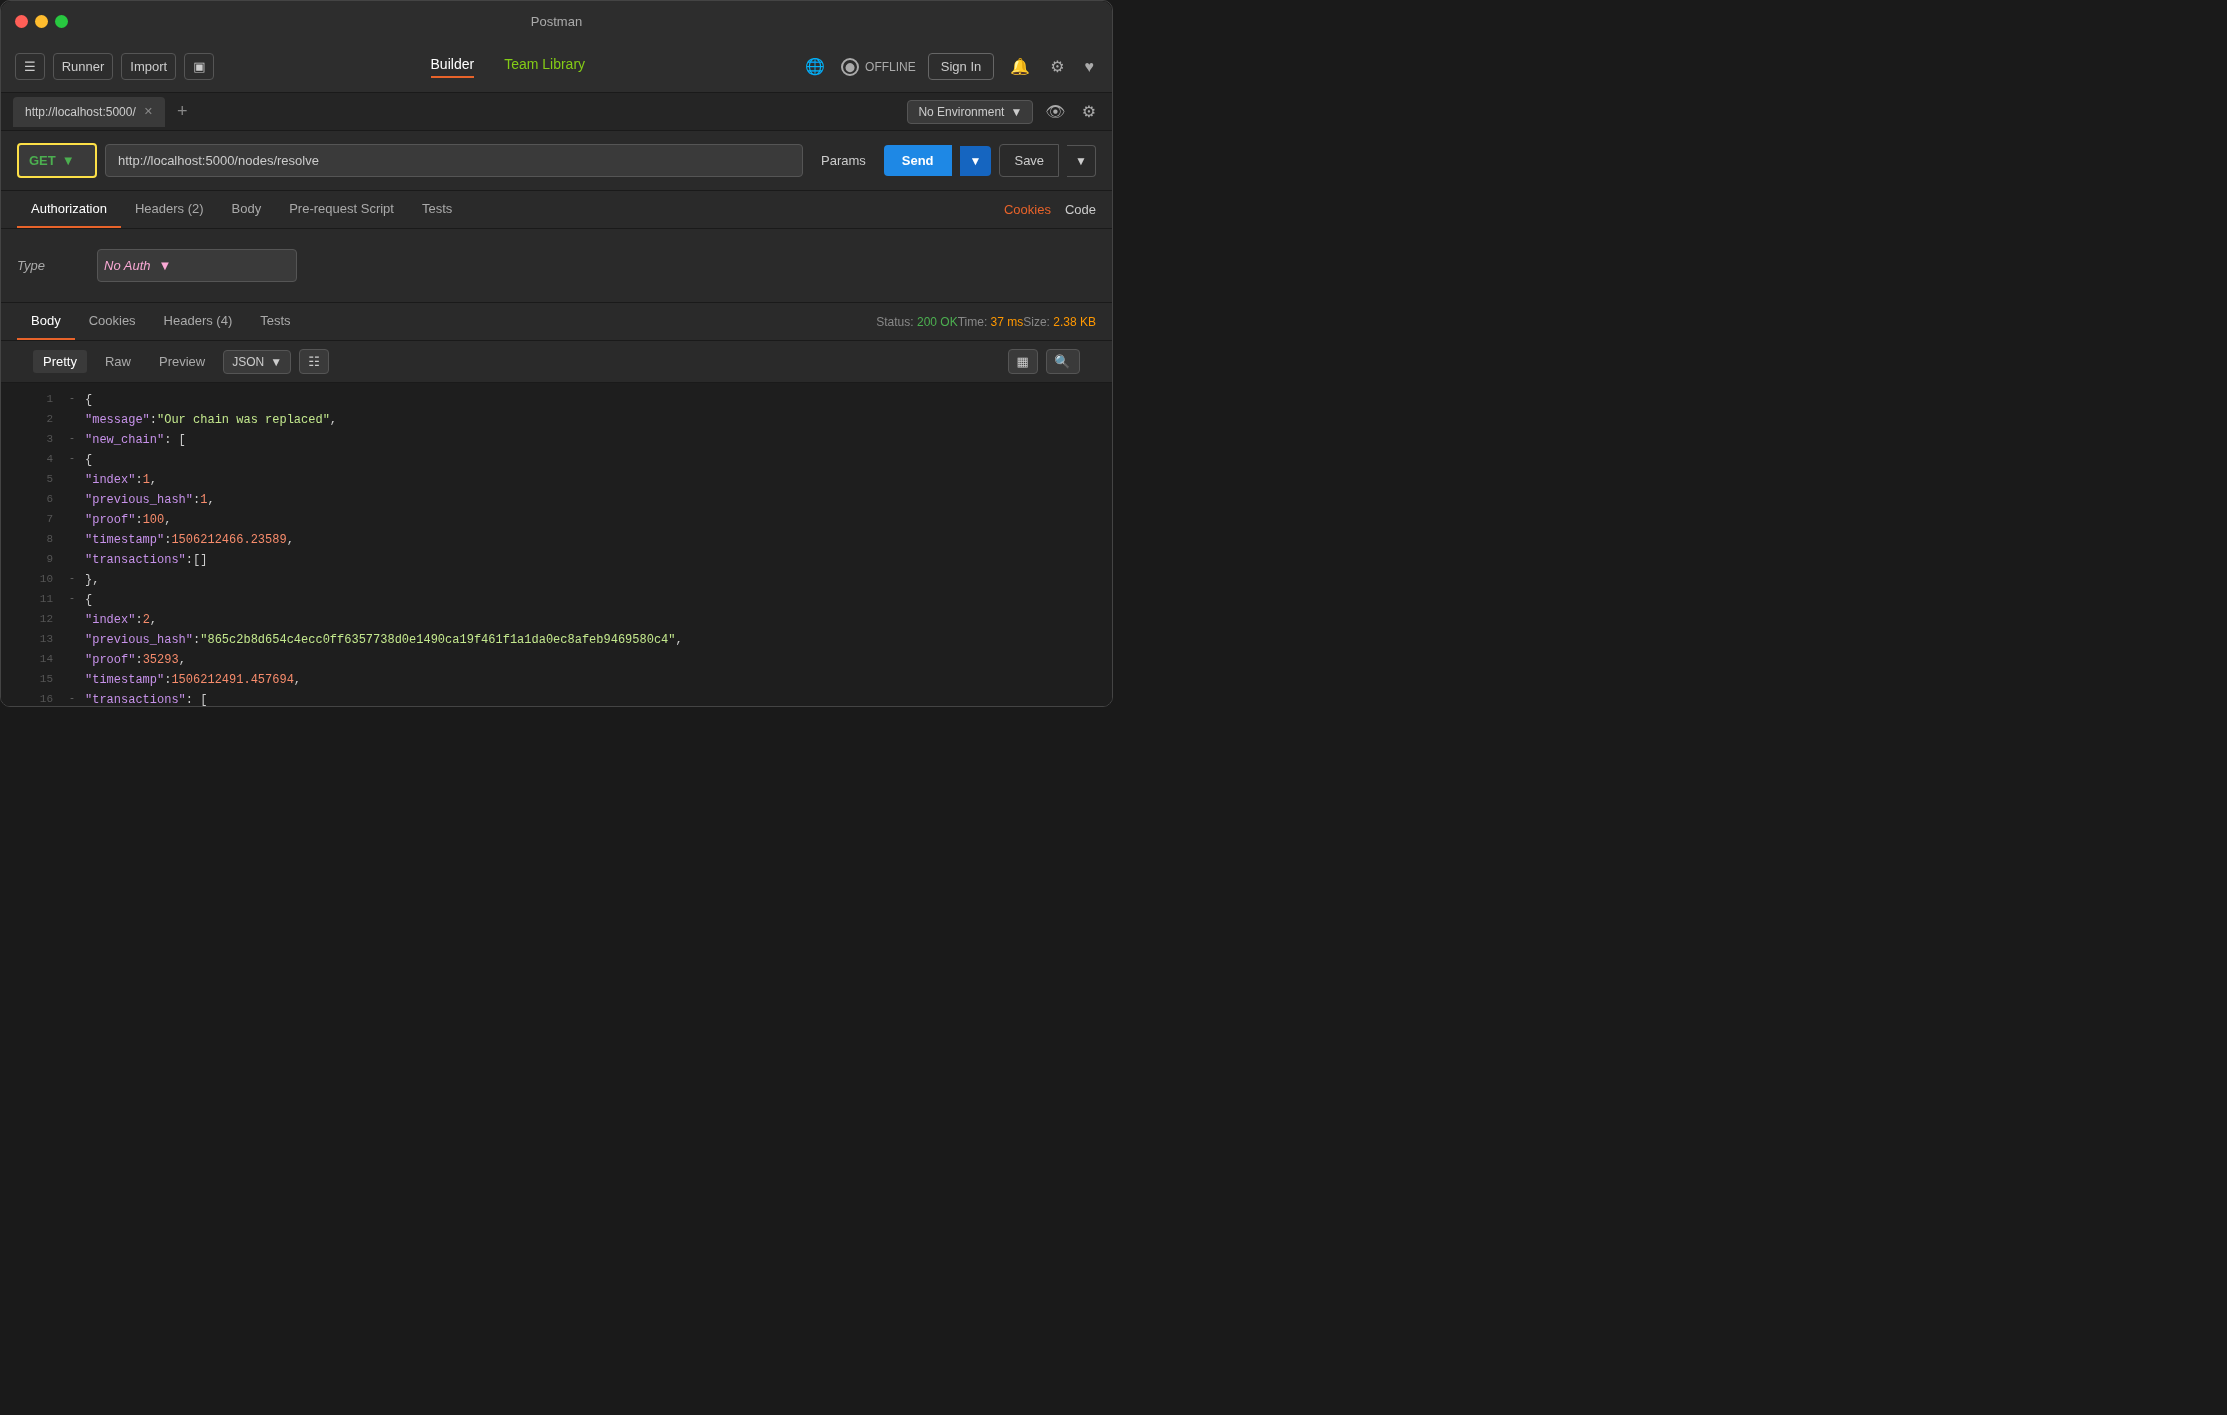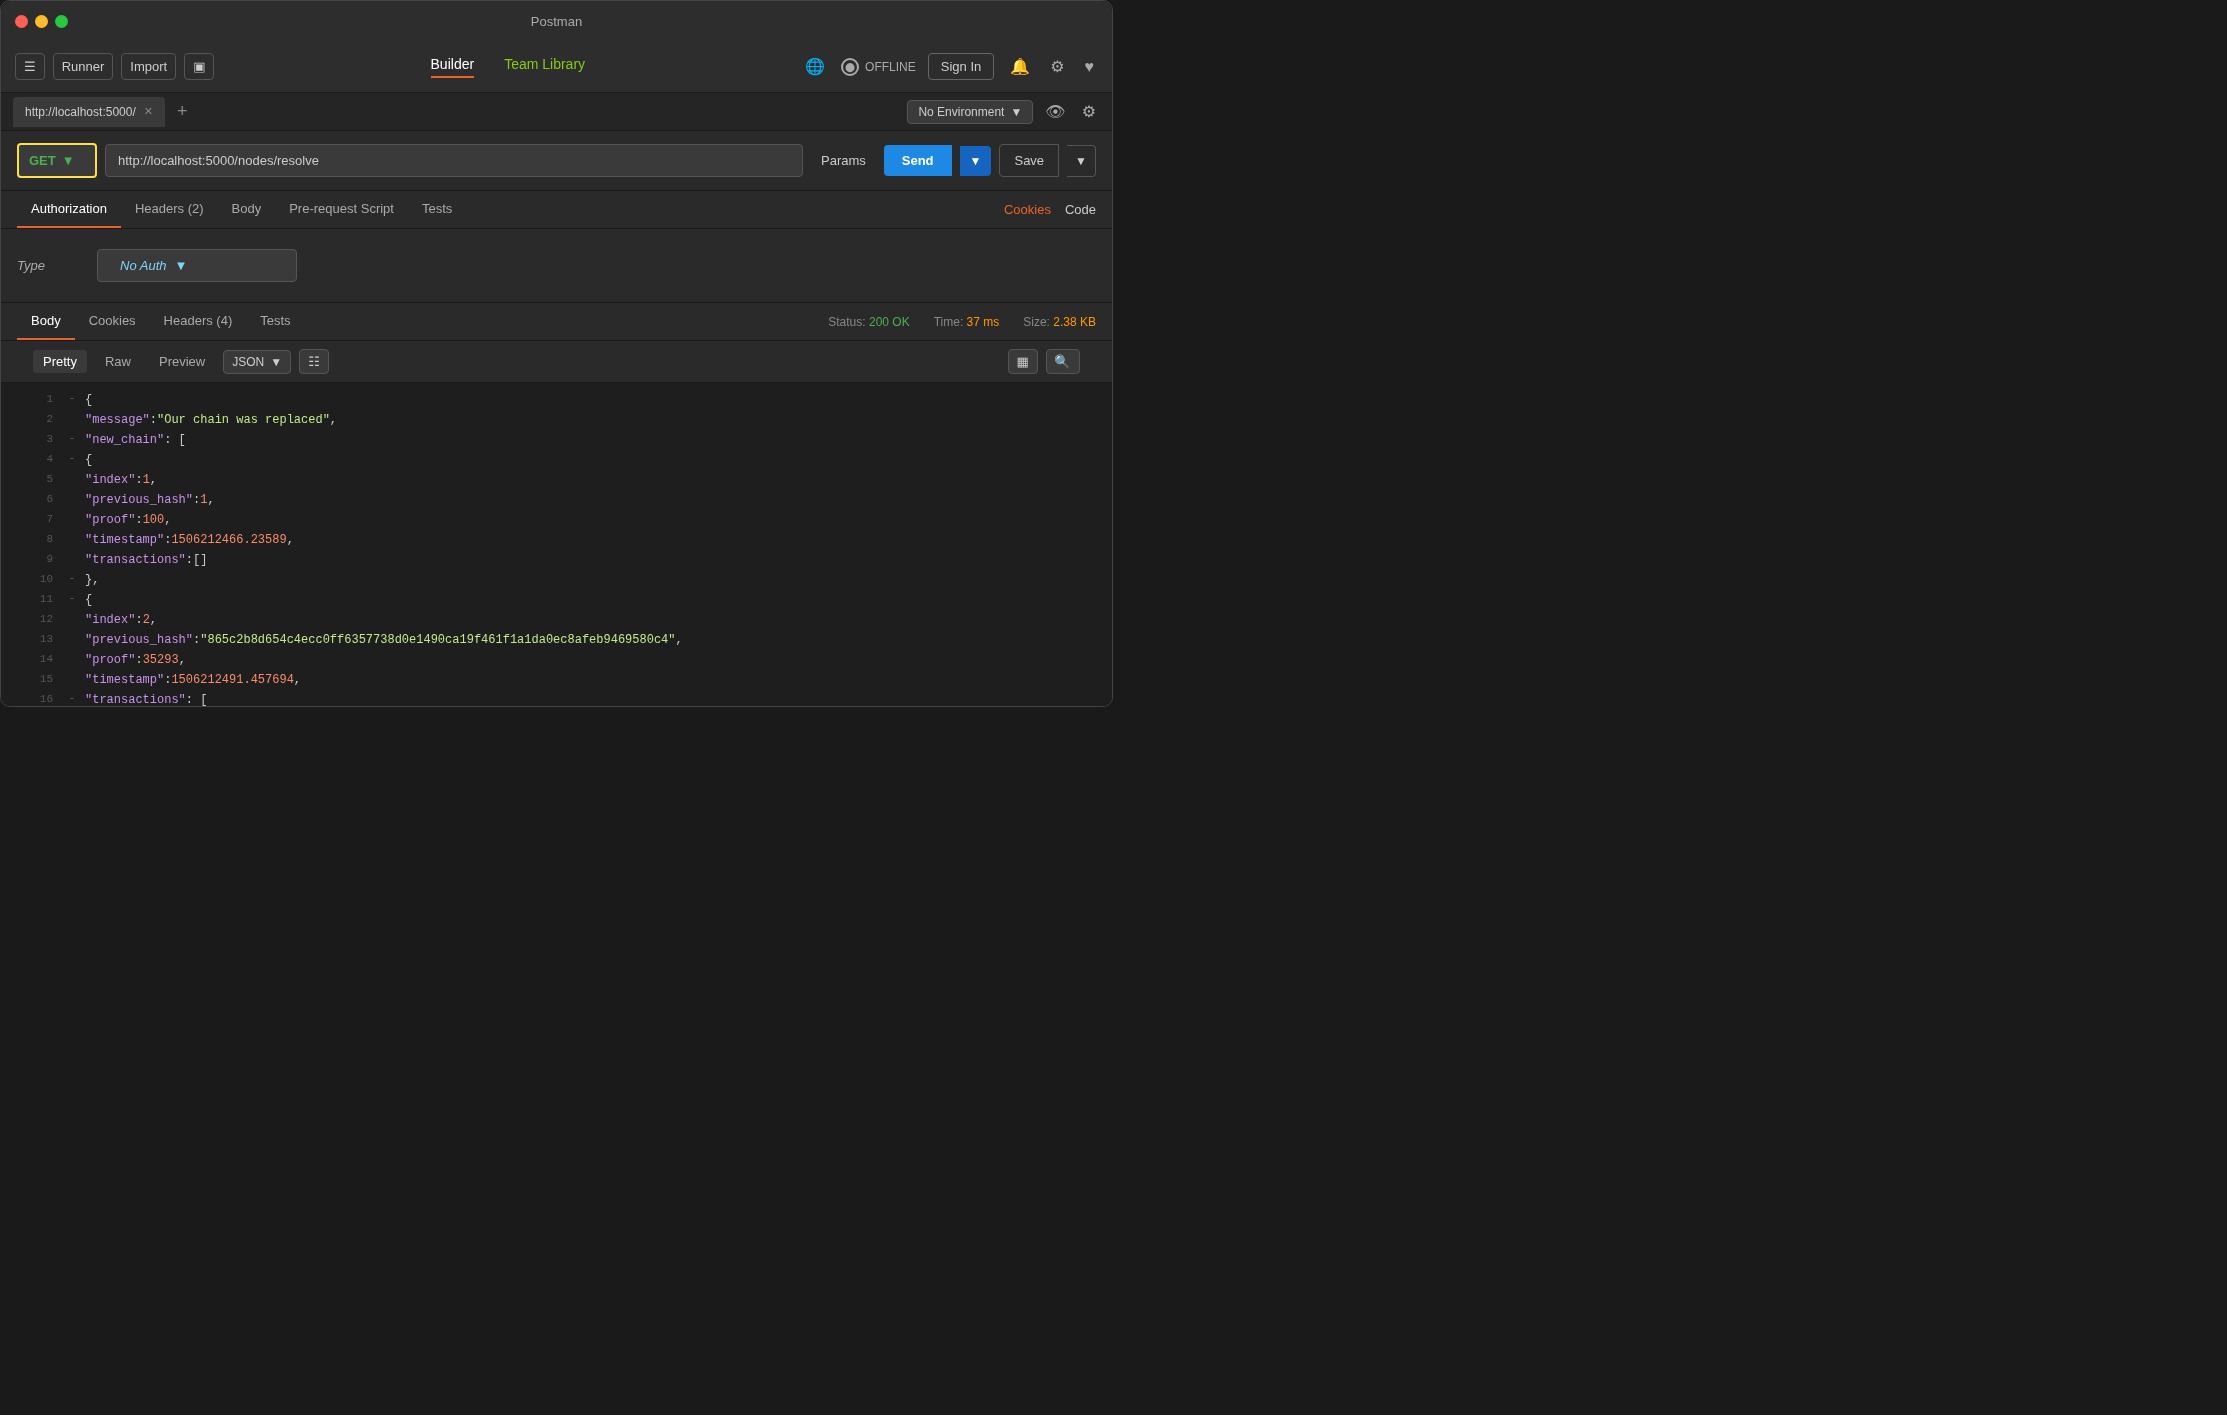--- a/index.html
+++ b/index.html
@@ -308,23 +308,23 @@
       font-style: italic;
     }
     .auth-label {
       color: #aaa;
       font-size: 13px;
       min-width: 60px;
     }
     .auth-type-select {
       background: #3a3a3a;
       border: 1px solid #555;
-      color: #7dd3fc;
+      color: #f9a8d4;
       border-radius: 4px;
-      padding: 8px 22px;
+      padding: 8px 6px;
       font-size: 13px;
       cursor: pointer;
       display: flex;
       align-items: center;
       gap: 8px;
       min-width: 200px;
     }
 
     
     .response-section {
@@ -350,21 +350,21 @@
       cursor: pointer;
       font-size: 13px;
       border-bottom: 2px solid transparent;
     }
     .resp-tab.active {
       color: #fff;
       border-bottom: 2px solid #e8632a;
     }
     .response-stats {
       display: flex;
-      gap: 24px;
+      gap: 0;
       font-size: 12px;
       color: #888;
     }
     .stat-val { color: #4CAF50; }
     .stat-val-orange { color: #ff9800; }
 
     
     .resp-format-bar {
       display: flex;
       align-items: center;

